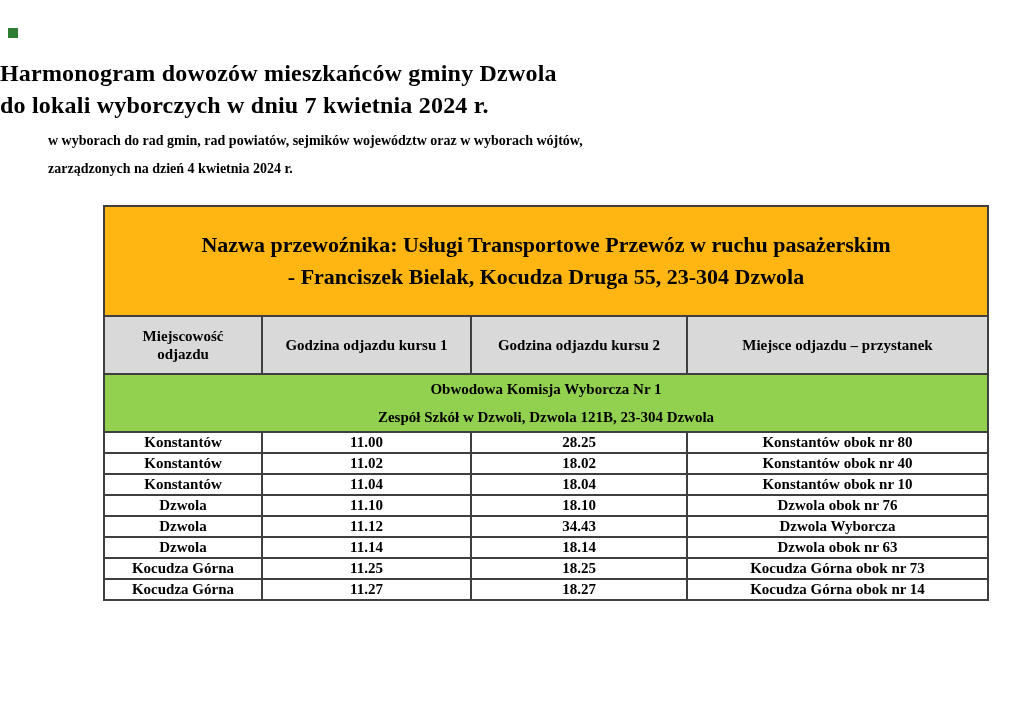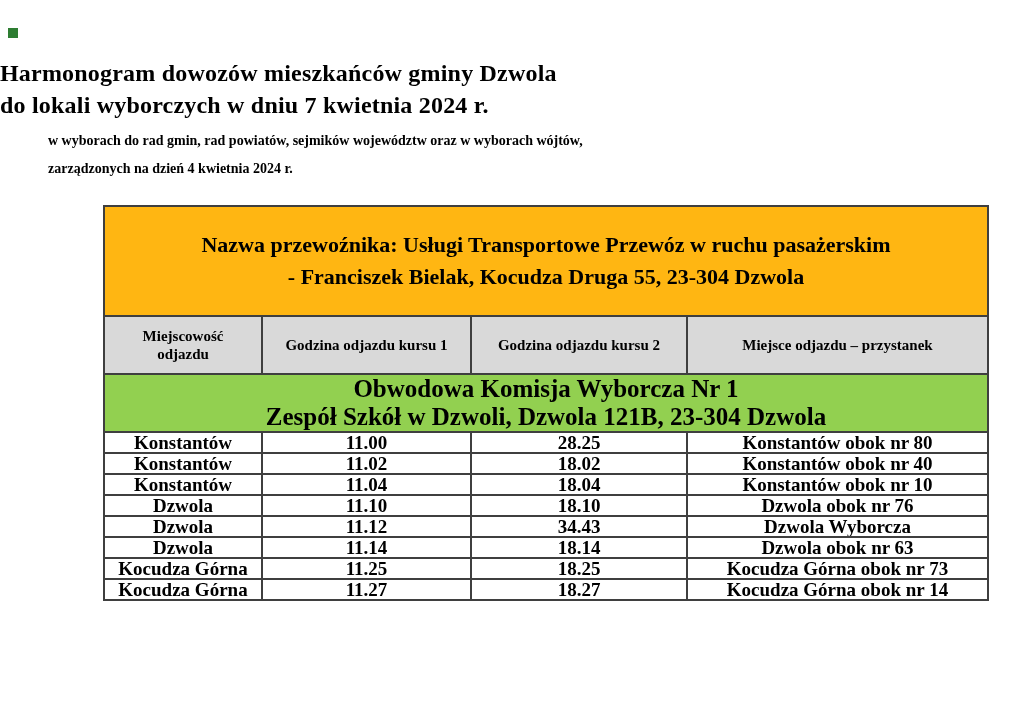--- a/index.html
+++ b/index.html
@@ -58,26 +58,26 @@
   tr.row-colhead th {
     background: #D9D9D9;
     height: 42px;
     font-size: 15px;
     line-height: 18px;
   }
   th.colhead-place { padding: 10px 22px; }
   tr.row-commission td {
     background: #92D050;
     height: 56px;
-    font-size: 25px;
+    font-size: 15px;
     line-height: 28px;
   }
   tr.row-data td {
     height: 21px;
-    font-size: 19px;
+    font-size: 15px;
     line-height: 17px;
     background: #ffffff;
   }
 </style>
 </head>
 <body>
 
 <div class="corner-mark"></div>
 
 <div class="doc-header">

